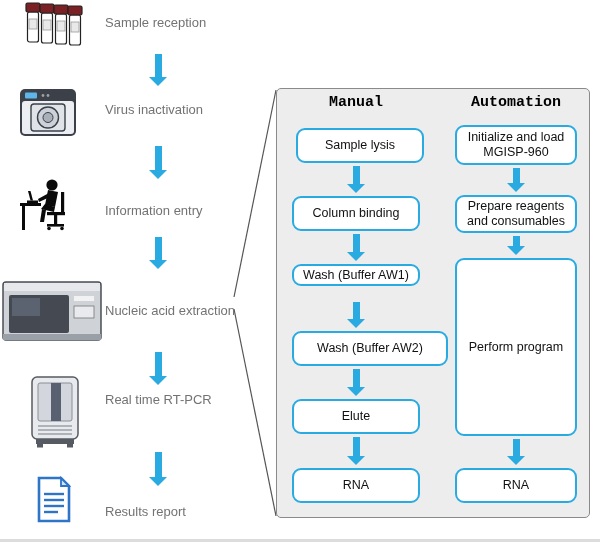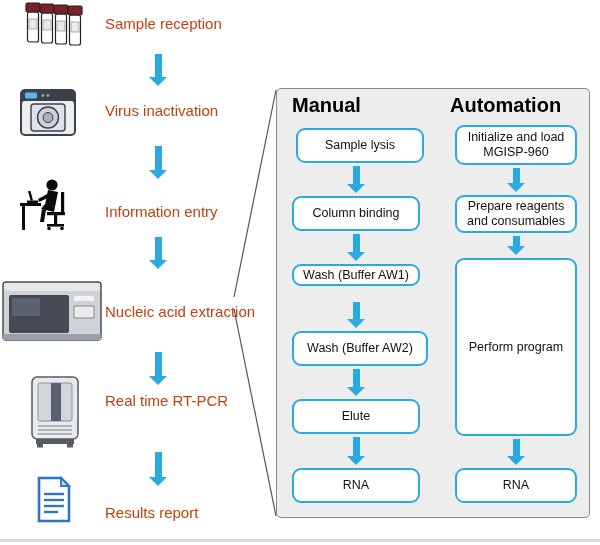--- a/index.html
+++ b/index.html
@@ -7,28 +7,28 @@
     --panel_bg:#EDEDED;
     --panel_border:#8A8A8A;
   }
   html,body{margin:0;padding:0;background:#fff;}
   .canvas{
     position:relative;width:600px;height:545px;background:#fff;overflow:hidden;
     font-family:"Liberation Sans", sans-serif;
   }
   .icon{position:absolute;}
   .icon svg{display:block;width:100%;height:100%;}
-  .flabel{position:absolute;font-size:15px;color:#c2410c;white-space:nowrap;}
+  .flabel{position:absolute;font-size:13px;color:#737373;white-space:nowrap;}
   .varrow{position:absolute;width:18px;display:flex;flex-direction:column;align-items:center;}
   .varrow .shaft{width:7px;flex:1 1 auto;background:var(--accent,#29ABE2);}
   .varrow .head{flex:0 0 auto;width:0;height:0;border-left:9px solid transparent;
     border-right:9px solid transparent;border-top:9px solid var(--accent,#29ABE2);}
   .panel{position:absolute;left:276px;top:88px;width:314px;height:430px;
     background:var(--panel_bg,#EDEDED);border:1px solid var(--panel_border,#8A8A8A);border-radius:5px;box-sizing:border-box;}
-  .col-header{position:absolute;font-size:20px;font-weight:bold;text-align:left;color:#000;}
+  .col-header{position:absolute;font-size:15px;font-weight:bold;text-align:center;color:#000;font-family:Liberation Mono, monospace;}
   .fbox{position:absolute;background:#fff;border:2px solid var(--accent,#29ABE2);border-radius:9px;
     display:flex;align-items:center;justify-content:center;text-align:center;
     font-size:12.5px;line-height:1.2;color:#111;padding:2px 5px;box-sizing:border-box;}
   .callout{position:absolute;left:0;top:0;pointer-events:none;}
   .bottom-rule{position:absolute;left:0;top:539px;width:600px;height:3px;background:#dcdcdc;}
 </style>
 </head>
 <body>
 
 <div class="canvas">
@@ -170,21 +170,21 @@
   <div class="fbox" style="left:292px;top:196px;width:128px;height:35px">Column binding</div>
   <div class="varrow" style="left:347px;top:234px;height:27px">
       <div class="shaft"></div>
       <div class="head"></div>
     </div>
   <div class="fbox" style="left:292px;top:264px;width:128px;height:22px">Wash (Buffer AW1)</div>
   <div class="varrow" style="left:347px;top:302px;height:26px">
       <div class="shaft"></div>
       <div class="head"></div>
     </div>
-  <div class="fbox" style="left:292px;top:331px;width:136px;height:35px">Wash (Buffer AW2)</div>
+  <div class="fbox" style="left:292px;top:331px;width:156px;height:35px">Wash (Buffer AW2)</div>
   <div class="varrow" style="left:347px;top:369px;height:27px">
       <div class="shaft"></div>
       <div class="head"></div>
     </div>
   <div class="fbox" style="left:292px;top:399px;width:128px;height:35px">Elute</div>
   <div class="varrow" style="left:347px;top:437px;height:28px">
       <div class="shaft"></div>
       <div class="head"></div>
     </div>
   <div class="fbox" style="left:292px;top:468px;width:128px;height:35px">RNA</div>

